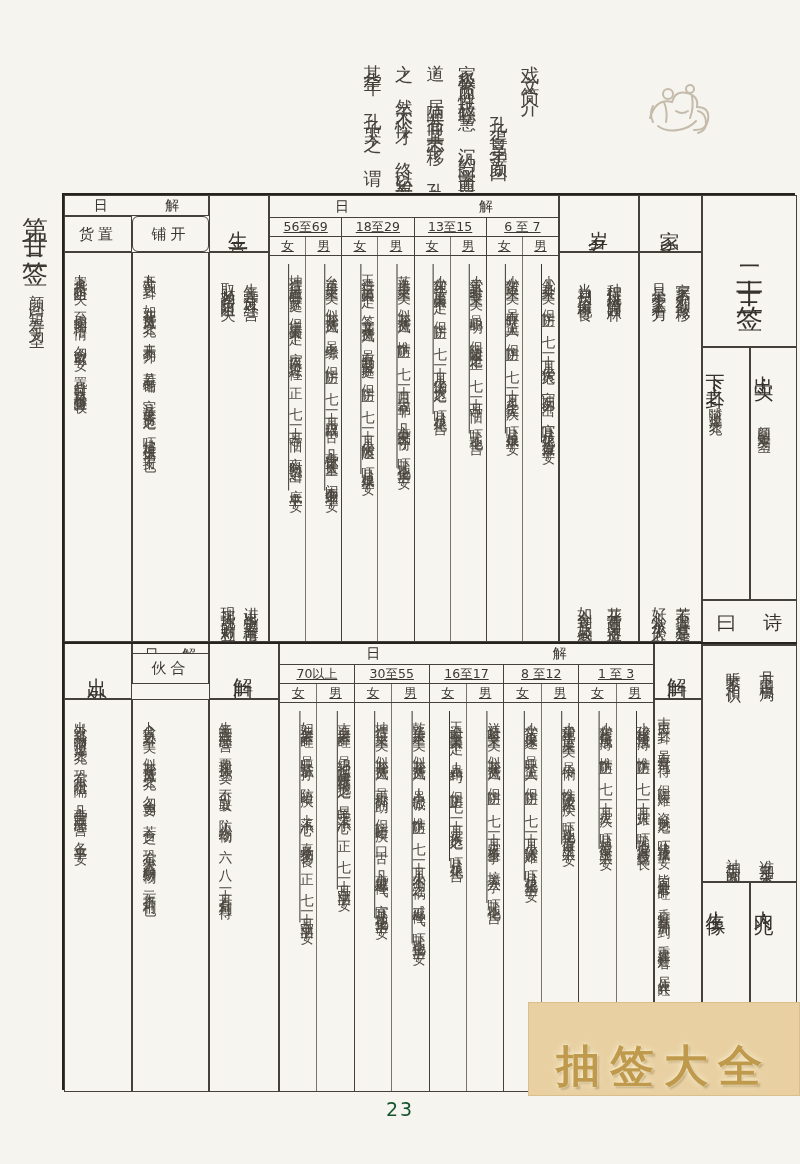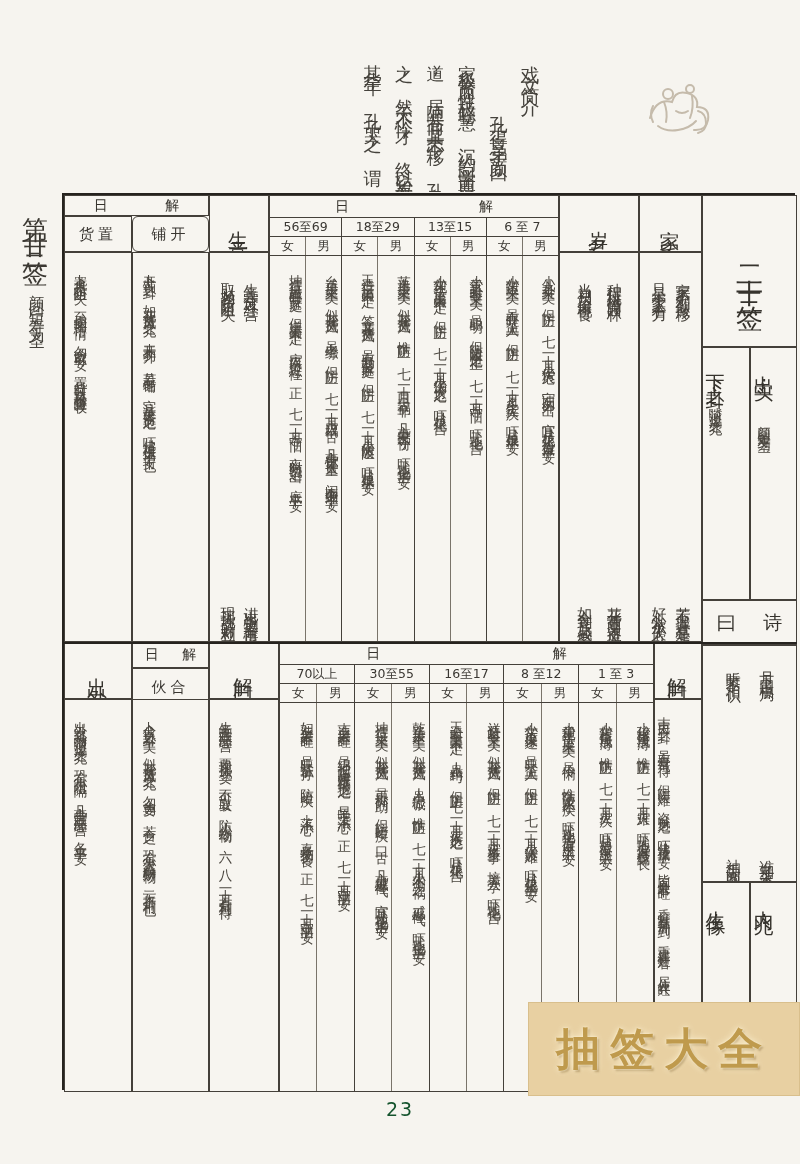--- a/index.html
+++ b/index.html
@@ -36,37 +36,37 @@
   .vline{writing-mode:vertical-rl;text-orientation:upright;display:flex;
          justify-content:space-between;font-size:15px;letter-spacing:4px;color:#44403a;}
   .vstack{writing-mode:vertical-rl;text-orientation:upright;height:100%;box-sizing:border-box;
           display:flex;align-items:center;gap:16px;padding-top:12px;}
   .vstack .bigt{font-size:20px;letter-spacing:5px;color:#36332d;}
   .vstack .smallt{font-size:13.5px;letter-spacing:3px;color:#4a463f;}
   
   .group{position:absolute;display:flex;flex-direction:column;border:1px solid #44403a;box-sizing:border-box;background:#f7f5f0;}
   .gstrip{height:21px;display:flex;justify-content:space-around;align-items:center;
           font-size:14px;border-bottom:1px solid #44403a;color:#36332d;}
-  .gcols{flex:1;display:flex;min-height:0;}
+  .gcols{flex:1;display:flex;min-height:0;text-decoration:underline;}
   .agecol{flex:1;display:flex;flex-direction:column;min-width:0;}
   .agecol + .agecol{border-left:1px solid #44403a;}
   .range{height:18px;line-height:18px;font-size:12.5px;text-align:center;
          border-bottom:1px solid #44403a;white-space:nowrap;}
   .genders{height:18px;display:flex;border-bottom:1px solid #44403a;}
   .ghalf{flex:1;text-align:center;font-size:12.5px;line-height:18px;}
   .ghalf + .ghalf{border-left:1px solid #7a746a;}
   .agebody{flex:1;display:flex;min-height:0;}
   .sub{flex:1;writing-mode:vertical-rl;text-orientation:upright;box-sizing:border-box;
        padding:8px 1px;font-size:13.5px;line-height:17px;letter-spacing:3px;color:#4a463f;overflow:hidden;}
   .sub + .sub{border-left:1px solid #7a746a;}
   .poemhdr{display:flex;flex-direction:row-reverse;justify-content:space-around;
            align-items:center;font-size:19px;color:#36332d;}
   
   #watermark{position:absolute;left:528px;top:1002px;width:272px;height:94px;z-index:6;
-             display:flex;align-items:center;justify-content:center;
+             display:flex;align-items:flex-end;justify-content:center;
              box-shadow:0 0 0 1px rgba(190,160,100,.35) inset;}
   #watermark span{font-size:44px;font-weight:bold;letter-spacing:10px;
              text-shadow:0 0 2px #fdf3d8,0 0 7px rgba(255,245,215,.9),2px 2px 2px rgba(130,95,40,.5);}
   
   #pagenum{position:absolute;left:0;top:1098px;width:100%;text-align:center;
            font-size:19px;color:#14532d;letter-spacing:2px;}
 </style>
 </head>
 <body style="background: rgb(246, 244, 239); color: rgb(58, 55, 50);">
 
@@ -248,21 +248,21 @@
 
   <div class="cell vhead" style="left:0;top:447px;width:68px;height:57px;">出外</div>
   <div class="cell" style="left:0;top:504px;width:68px;height:393px;">
     <div class="vflow lh28">出外之卦为啖河止渴之兆　恐有小人阻隔　凡事宜守旧经营　各事平安</div>
   </div>
 
   <div class="cell gstrip" style="left:68px;top:447px;width:77px;height:26px;">
       <span>日</span>
       <span>解</span>
     </div>
-  <div class="cell hlabel" style="left:68px;top:473px;width:77px;height:38px;">伙合</div>
+  <div class="cell hlabel" style="left:68px;top:458px;width:77px;height:31px;">伙合</div>
   <div class="cell" style="left:68px;top:504px;width:77px;height:393px;">
     <div class="vflow lh30">卜合伙之卦不美　似花开遭风之兆　勿合为要　若合之　恐有小人盗劫财物　亏本折利也</div>
   </div>
 
   <div class="cell vhead" style="left:145px;top:447px;width:70px;height:57px;">解曰</div>
   <div class="cell" style="left:145px;top:504px;width:70px;height:393px;">
     <div class="vflow lh28">生意宜守旧经营　要现买现卖　不可妄取　防小人劫物　六　八　十一月有利可得</div>
   </div>
 
   <div class="group" style="left:215px;top:447px;width:375px;height:450px;">

